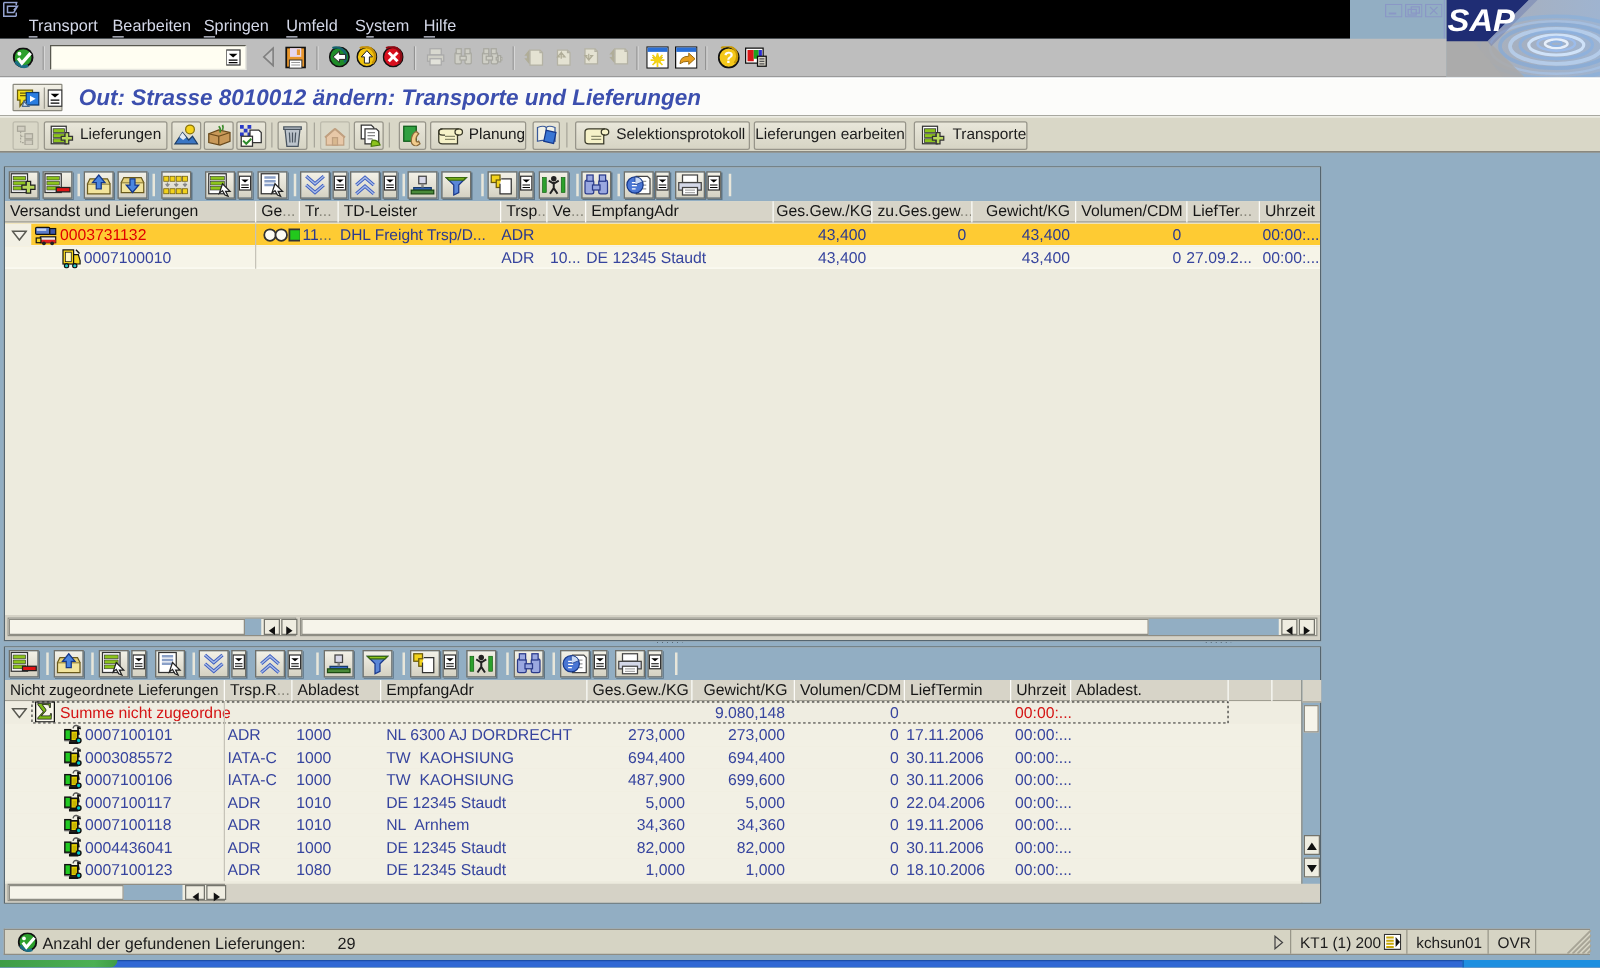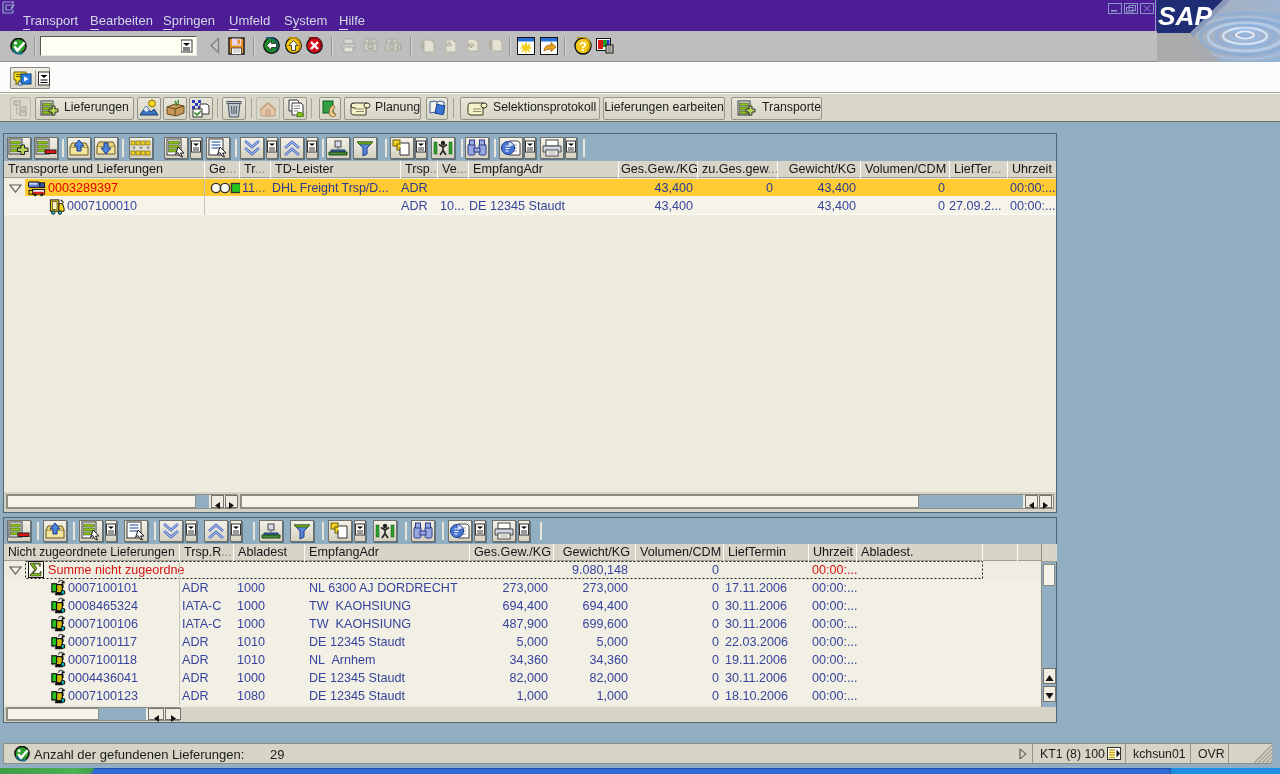--- a/index.html
+++ b/index.html
@@ -1,21 +1,21 @@
 <!DOCTYPE html>
 <html><head>
 <meta charset="utf-8">
 <style>
 * { margin:0; padding:0; box-sizing:border-box; }
 html,body { width:1280px; height:774px; overflow:hidden; }
 body { font-family:"Liberation Sans", sans-serif; position:relative; background:#92aec3; }
 .abs { position:absolute; }
 
 
-#menubar { left:0; top:0; width:1280px; height:31px; background:#4c1d95; }
+#menubar { left:0; top:0; width:1080px; height:31px; background:#000000; }
 #menubar .mi { position:absolute; top:13px; font-size:13px; color:#d4d8e8; }
 #menubar .mi u { text-decoration:none; border-bottom:1px solid #d4d8e8; padding-bottom:1px; }
 
 
 #stdbar { left:0; top:31px; width:1157px; height:31px; background:#bebebe; border-bottom:1px solid #8e8e8e; }
 .tsep { position:absolute; top:6px; width:2px; height:19px; background:#d6d6d6; border-left:1px solid #939393; }
 #cmdfield { position:absolute; left:40px; top:5px; width:157px; height:20px; background:#fffef2; border:1px solid #58584f; border-right-color:#e8e8e0; border-bottom-color:#e8e8e0; }
 
 
 #titlebar { left:0; top:62px; width:1280px; height:31px; background:#fcfcfa; border-top:1px solid #ffffff; border-bottom:1px solid #a8a8a0; }
@@ -239,20 +239,21 @@
         <path d="M11 6.5 l4.5 2.5 l-4.5 2.5 z" fill="#fff"></path>
         <path d="M6 11 l4 4 h-5 z" fill="#cfe0f2" stroke="#4a6a90"></path>
       </svg>
     <div style="position:absolute;left:24px;top:2px;width:1px;height:17px;background:#9a998e"></div>
     <svg class="abs" style="left:27px;top:3px" width="12" height="15">
         <rect x="0.5" y="1" width="11" height="13" fill="#fff" stroke="#333"></rect>
         <path d="M2.5 4 l7 0 l-3.5 3 z" fill="#000"></path>
         <path d="M2.5 9 h7 M2.5 11.5 h7" stroke="#000"></path>
       </svg>
   </div>
+  <span id="titletxt">Out: Strasse 8010012 ändern: Transporte und Lieferungen</span>
 </div>
 <div id="appbar" class="abs">
   <div class="abtn" style="left:10px;width:21px;background:#d9d7c7;border-color:#bcbaac">
     <svg width="15" height="16" style="margin-top:2px">
         <rect x="1" y="1" width="6" height="4" fill="#d0cdc0" stroke="#a8a699"></rect>
         <rect x="7" y="7" width="6" height="4" fill="#d0cdc0" stroke="#a8a699"></rect>
         <rect x="7" y="12" width="6" height="4" fill="#d0cdc0" stroke="#a8a699"></rect>
         <path d="M3.5 5 v9 h3 M3.5 9 h3" stroke="#a8a699" fill="none" stroke-dasharray="1.5 1"></path>
       </svg>
   </div>
@@ -559,21 +560,21 @@
       </svg></div>
   <div class="tbtn" style="left:536px"><svg width="22" height="20">
         <use href="#i-printer"></use>
       </svg></div>
   <div class="tdd" style="left:561px"><svg width="10" height="18">
         <use href="#i-dd"></use>
       </svg></div>
   <div class="tsep2" style="left:579px"></div>
   <div class="abs" style="left:200px;top:45px;width:1px;height:36px;background:#c6c3b8;z-index:5"></div>
   <div class="hdr" style="top:27px">
-    <div class="hcell" style="left:0;width:200px;border-left:none">Transporte und Lieferungen</div>
+    <div class="hcell" style="left:0;width:200px;border-left:none">Versandst und Lieferungen</div>
     <div class="hcell" style="left:200px;width:35px">Ge<span style="color:#8a887c">...</span></div>
     <div class="hcell" style="left:235px;width:31px">Tr<span style="color:#8a887c">...</span></div>
     <div class="hcell" style="left:266px;width:130px">TD-Leister</div>
     <div class="hcell" style="left:396px;width:37px">Trsp<span style="color:#8a887c">...</span></div>
     <div class="hcell" style="left:433px;width:31px">Ve<span style="color:#8a887c">...</span></div>
     <div class="hcell" style="left:464px;width:150px">EmpfangAdr</div>
     <div class="hcell" style="left:614px;width:79px;padding-left:2px">Ges.Gew./KG</div>
     <div class="hcell" style="left:693px;width:80px">zu.Ges.gew<span style="color:#8a887c">...</span></div>
     <div class="hcell num" style="left:773px;width:83px;padding-right:4px">Gewicht/KG</div>
     <div class="hcell num" style="left:856px;width:89px;padding-right:4px">Volumen/CDM</div>
@@ -581,21 +582,21 @@
     <div class="hcell" style="left:1003px;width:49px">Uhrzeit</div>
   </div>
   <div class="row" style="top:45px;background:#fecb33;color:#2b3a90;border-bottom:1px solid #f6f4e8">
     <div class="abs" style="left:0;top:0;width:21px;height:18px;background:#f2f0e4"></div>
     <svg class="abs" style="left:5px;top:5px" width="13" height="9">
         <use href="#i-tri"></use>
       </svg>
     <svg class="abs" style="left:23px;top:1px" width="20" height="17">
         <use href="#i-truck"></use>
       </svg>
-    <span class="cell" style="left:44px;color:#e00000">0003289397</span>
+    <span class="cell" style="left:44px;color:#e00000">0003731132</span>
     <svg class="abs" style="left:206px;top:3px" width="30" height="12">
         <circle cx="6" cy="6" r="4.6" fill="#fdfdf4" stroke="#333" stroke-width="1.4"></circle>
         <circle cx="15" cy="6" r="4.6" fill="#fdfdf4" stroke="#333" stroke-width="1.4"></circle>
         <rect x="21.5" y="1.5" width="9" height="9" fill="#22c81c" stroke="#333" stroke-width="1.4"></rect>
       </svg>
     <span class="cell" style="left:238px">11<span style="color:#6a6a60">...</span></span>
     <span class="cell" style="left:268px;width:129px;font-size:12.4px">DHL Freight Trsp/D...</span>
     <span class="cell" style="left:397px">ADR</span>
     <span class="cell num" style="left:614px;width:75px">43,400</span>
     <span class="cell num" style="left:693px;width:76px">0</span>
@@ -748,21 +749,21 @@
     <span class="cell num" style="left:465px;width:79px">273,000</span>
     <span class="cell num" style="left:549px;width:75px">273,000</span>
     <span class="cell num" style="left:631px;width:84px">0</span>
     <span class="cell" style="left:721px">17.11.2006</span>
     <span class="cell" style="left:808px">00:00:...</span>
   </div>
   <div class="row" style="top:79px">
     <svg class="abs" style="left:45px;top:0px" width="18" height="17">
         <use href="#i-cart2"></use>
       </svg>
-    <span class="cell" style="left:64px">0008465324</span>
+    <span class="cell" style="left:64px">0003085572</span>
     <span class="cell" style="left:178px">IATA-C</span>
     <span class="cell" style="left:233px">1000</span>
     <span class="cell" style="left:305px">TW&nbsp; KAOHSIUNG</span>
     <span class="cell num" style="left:465px;width:79px">694,400</span>
     <span class="cell num" style="left:549px;width:75px">694,400</span>
     <span class="cell num" style="left:631px;width:84px">0</span>
     <span class="cell" style="left:721px">30.11.2006</span>
     <span class="cell" style="left:808px">00:00:...</span>
   </div>
   <div class="row" style="top:97px">
@@ -783,21 +784,21 @@
     <svg class="abs" style="left:45px;top:0px" width="18" height="17">
         <use href="#i-cart2"></use>
       </svg>
     <span class="cell" style="left:64px">0007100117</span>
     <span class="cell" style="left:178px">ADR</span>
     <span class="cell" style="left:233px">1010</span>
     <span class="cell" style="left:305px">DE 12345 Staudt</span>
     <span class="cell num" style="left:465px;width:79px">5,000</span>
     <span class="cell num" style="left:549px;width:75px">5,000</span>
     <span class="cell num" style="left:631px;width:84px">0</span>
-    <span class="cell" style="left:721px">22.03.2006</span>
+    <span class="cell" style="left:721px">22.04.2006</span>
     <span class="cell" style="left:808px">00:00:...</span>
   </div>
   <div class="row" style="top:133px">
     <svg class="abs" style="left:45px;top:0px" width="18" height="17">
         <use href="#i-cart2"></use>
       </svg>
     <span class="cell" style="left:64px">0007100118</span>
     <span class="cell" style="left:178px">ADR</span>
     <span class="cell" style="left:233px">1010</span>
     <span class="cell" style="left:305px">NL&nbsp; Arnhem</span>
@@ -865,21 +866,21 @@
       <circle cx="8.5" cy="8" r="7.5" fill="#2ca02c" stroke="#111" stroke-width="1.6"></circle>
       <path d="M2.5 11 a7.5 7.5 0 0 0 10 3.5" fill="none" stroke="#1b6f86" stroke-width="2.5"></path>
       <circle cx="5.5" cy="5" r="1.6" fill="#fff"></circle>
       <path d="M4.5 8.5 l3 4 l7 -8" fill="none" stroke="#fff" stroke-width="2.6"></path>
     </svg>
   <span class="abs" style="left:30px;top:3px;font-size:13px;color:#1c1c1c">Anzahl der gefundenen Lieferungen:</span>
   <span class="abs" style="left:266px;top:3px;font-size:13px;color:#1c1c1c">29</span>
   <svg class="abs" style="left:1014px;top:4px" width="10" height="12">
       <path d="M2 1 l6 5 l-6 5 z" fill="#d6d3c6" stroke="#444"></path>
     </svg>
-  <div class="scell" style="left:1028px;width:93px">KT1 (8) 100</div>
+  <div class="scell" style="left:1028px;width:93px">KT1 (1) 200</div>
   <svg class="abs" style="left:1103px;top:3px" width="14" height="13">
       <rect x="0.5" y="0.5" width="13" height="12" fill="#fff" stroke="#333"></rect>
       <path d="M2 3 h6 M2 5.5 h6 M2 8 h6 M2 10.5 h6" stroke="#c8a80c" stroke-width="1.6"></path>
       <path d="M9.5 2.5 l3.5 4 l-3.5 4 z" fill="#111"></path>
     </svg>
   <div class="scell" style="left:1121px;width:65px">kchsun01</div>
   <div class="scell" style="left:1186px;width:38px">OVR</div>
   <div class="scell" style="left:1224px;width:27px"></div>
   <svg class="abs" style="left:1246px;top:0;width:23px;height:19px">
       <path d="M23 0 L4 19 M23 4 L8 19 M23 8 L12 19 M23 12 L16 19 M23 16 L20 19" stroke="#a8a597" stroke-width="1.5"></path>

